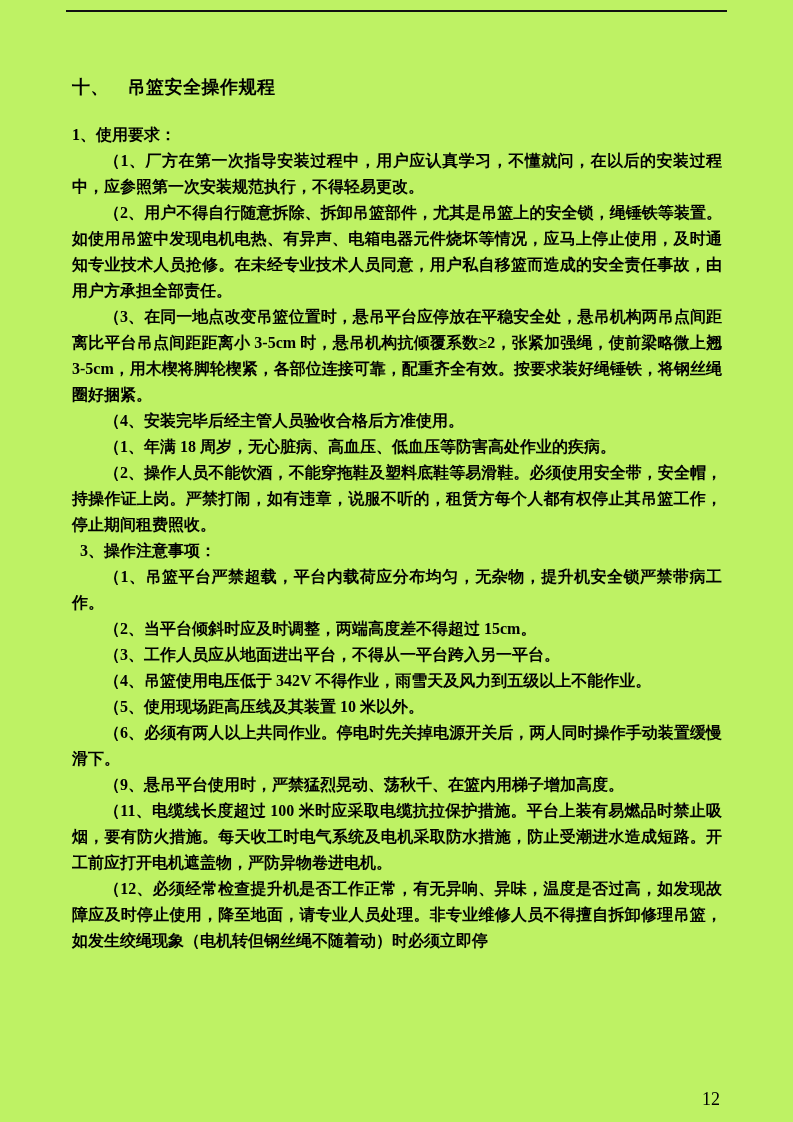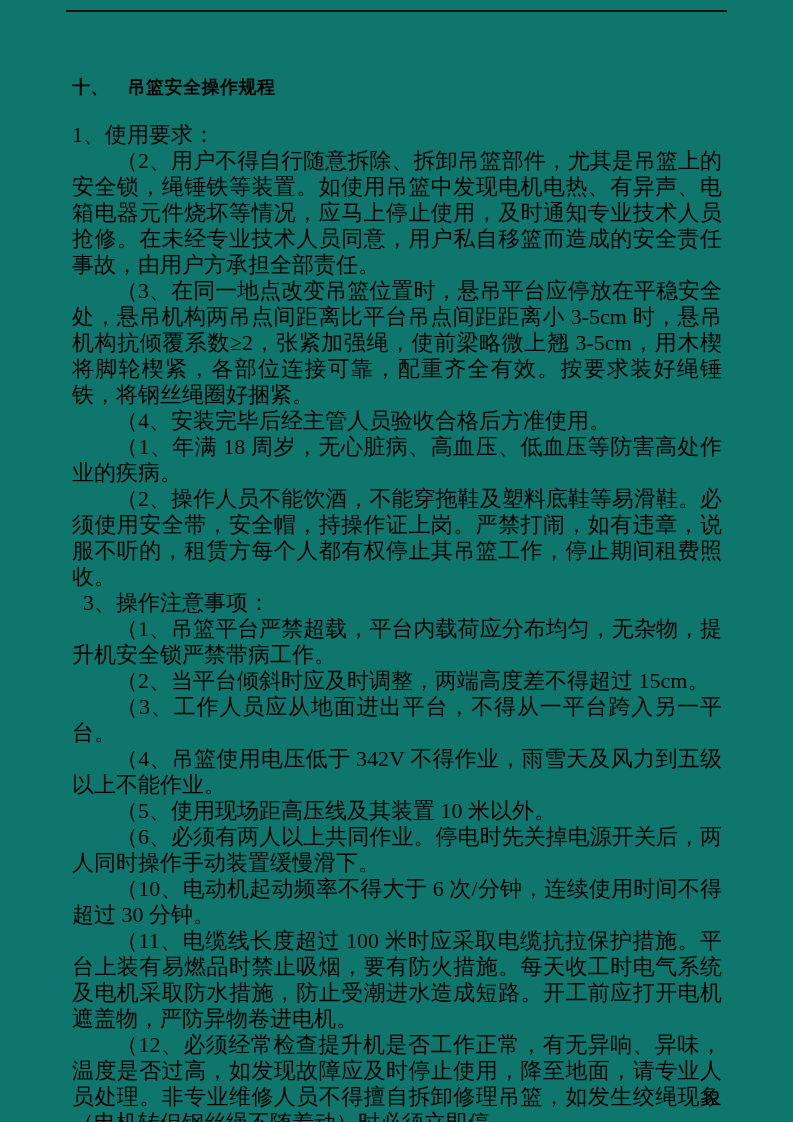--- a/index.html
+++ b/index.html
@@ -6,21 +6,21 @@
     html, body {
       width: 793px;
       background: #ffffff;
       font-family: "Liberation Serif", "DejaVu Serif", serif;
       color: #000000;
     }
     .page {
       position: relative;
       width: 793px;
       height: 1122px;
-      background: #0f766e;
+      background: #bef264;
       overflow: hidden;
       padding-left: 28px;
     }
     .header-rule {
       position: absolute;
       top: 10px;
       left: 66px;
       width: 661px;
       border-top: 2px solid #111111;
     }
@@ -31,24 +31,25 @@
       width: 650px;
     }
     .title {
       font-size: 18px;
       font-weight: bold;
       line-height: 26px;
       margin-bottom: 22px;
       letter-spacing: 0.5px;
     }
     .para {
-      font-size: 22px;
+      font-size: 16px;
       line-height: 26px;
       text-align: justify;
       word-break: break-all;
+      font-weight: bold;
     }
     .ind2 { text-indent: 2em; }
     .ind-half { text-indent: 0.5em; }
     .page-number {
       position: absolute;
       right: 73px;
       bottom: 15px;
       font-size: 18px;
       line-height: 15px;
     }
@@ -56,31 +57,32 @@
 </head>
 <body>
 
 <div class="page">
   <div class="header-rule"></div>
 
   <div class="content">
     <h1 class="title">十、　吊篮安全操作规程</h1>
 
     <p class="para">1、使用要求：</p>
+    <p class="para ind2">（1、厂方在第一次指导安装过程中，用户应认真学习，不懂就问，在以后的安装过程中，应参照第一次安装规范执行，不得轻易更改。</p>
     <p class="para ind2">（2、用户不得自行随意拆除、拆卸吊篮部件，尤其是吊篮上的安全锁，绳锤铁等装置。如使用吊篮中发现电机电热、有异声、电箱电器元件烧坏等情况，应马上停止使用，及时通知专业技术人员抢修。在未经专业技术人员同意，用户私自移篮而造成的安全责任事故，由用户方承担全部责任。</p>
     <p class="para ind2">（3、在同一地点改变吊篮位置时，悬吊平台应停放在平稳安全处，悬吊机构两吊点间距离比平台吊点间距距离小 3-5cm 时，悬吊机构抗倾覆系数≥2，张紧加强绳，使前梁略微上翘 3-5cm，用木楔将脚轮楔紧，各部位连接可靠，配重齐全有效。按要求装好绳锤铁，将钢丝绳圈好捆紧。</p>
     <p class="para ind2">（4、安装完毕后经主管人员验收合格后方准使用。</p>
     <p class="para ind2">（1、年满 18 周岁，无心脏病、高血压、低血压等防害高处作业的疾病。</p>
     <p class="para ind2">（2、操作人员不能饮酒，不能穿拖鞋及塑料底鞋等易滑鞋。必须使用安全带，安全帽，持操作证上岗。严禁打闹，如有违章，说服不听的，租赁方每个人都有权停止其吊篮工作，停止期间租费照收。</p>
     <p class="para ind-half">3、操作注意事项：</p>
     <p class="para ind2">（1、吊篮平台严禁超载，平台内载荷应分布均匀，无杂物，提升机安全锁严禁带病工作。</p>
     <p class="para ind2">（2、当平台倾斜时应及时调整，两端高度差不得超过 15cm。</p>
     <p class="para ind2">（3、工作人员应从地面进出平台，不得从一平台跨入另一平台。</p>
     <p class="para ind2">（4、吊篮使用电压低于 342V 不得作业，雨雪天及风力到五级以上不能作业。</p>
     <p class="para ind2">（5、使用现场距高压线及其装置 10 米以外。</p>
     <p class="para ind2">（6、必须有两人以上共同作业。停电时先关掉电源开关后，两人同时操作手动装置缓慢滑下。</p>
-    <p class="para ind2">（10、电动机起动频率不得大于 6 次/分钟，连续使用时间不得超过 30 分钟。</p>
+    <p class="para ind2">（9、悬吊平台使用时，严禁猛烈晃动、荡秋千、在篮内用梯子增加高度。</p>
     <p class="para ind2">（11、电缆线长度超过 100 米时应采取电缆抗拉保护措施。平台上装有易燃品时禁止吸烟，要有防火措施。每天收工时电气系统及电机采取防水措施，防止受潮进水造成短路。开工前应打开电机遮盖物，严防异物卷进电机。</p>
     <p class="para ind2">（12、必须经常检查提升机是否工作正常，有无异响、异味，温度是否过高，如发现故障应及时停止使用，降至地面，请专业人员处理。非专业维修人员不得擅自拆卸修理吊篮，如发生绞绳现象（电机转但钢丝绳不随着动）时必须立即停</p>
   </div>
 
   <div class="page-number">12</div>
 </div>
 
 </body></html>

